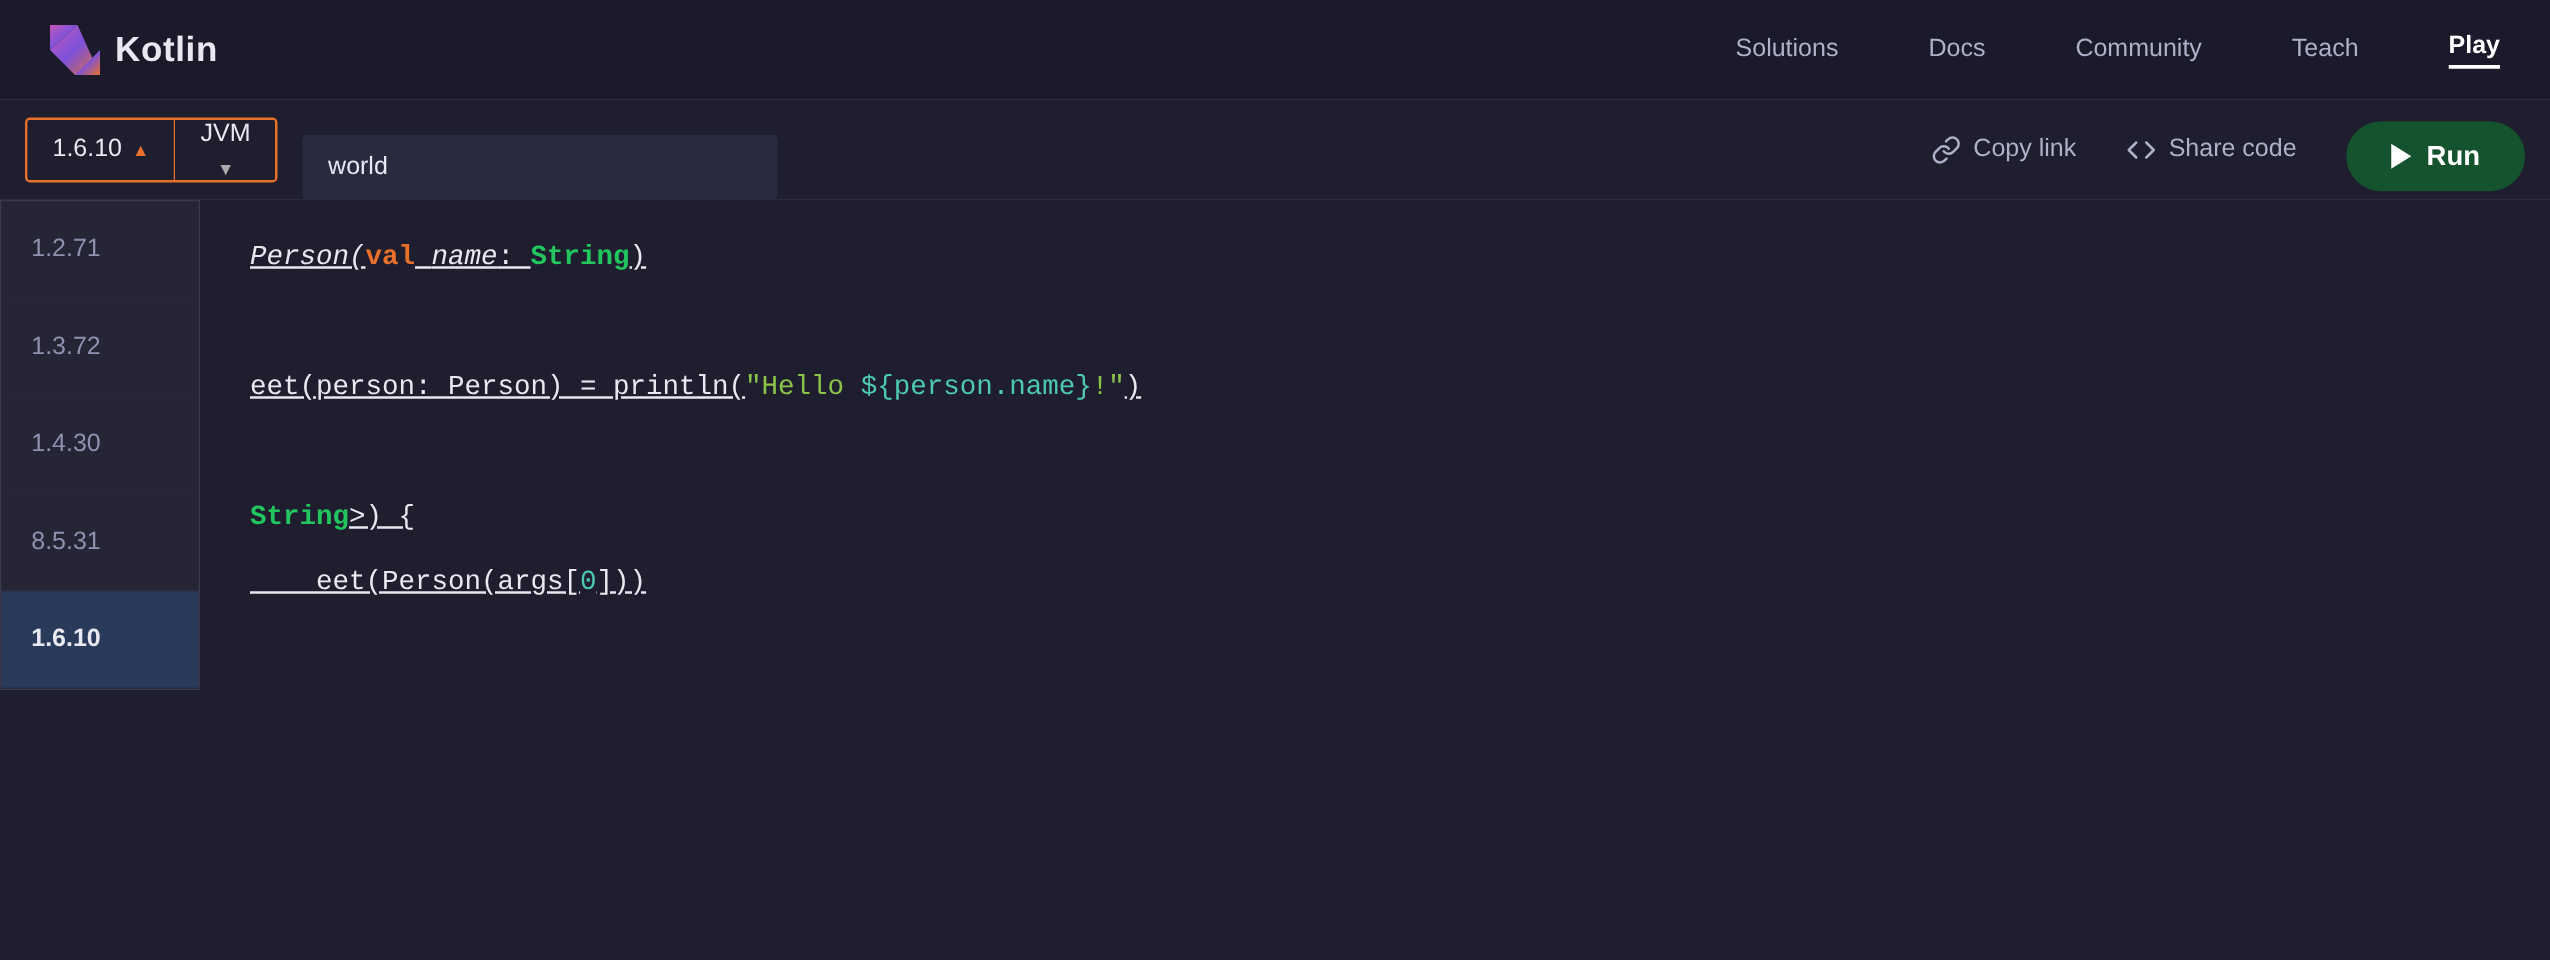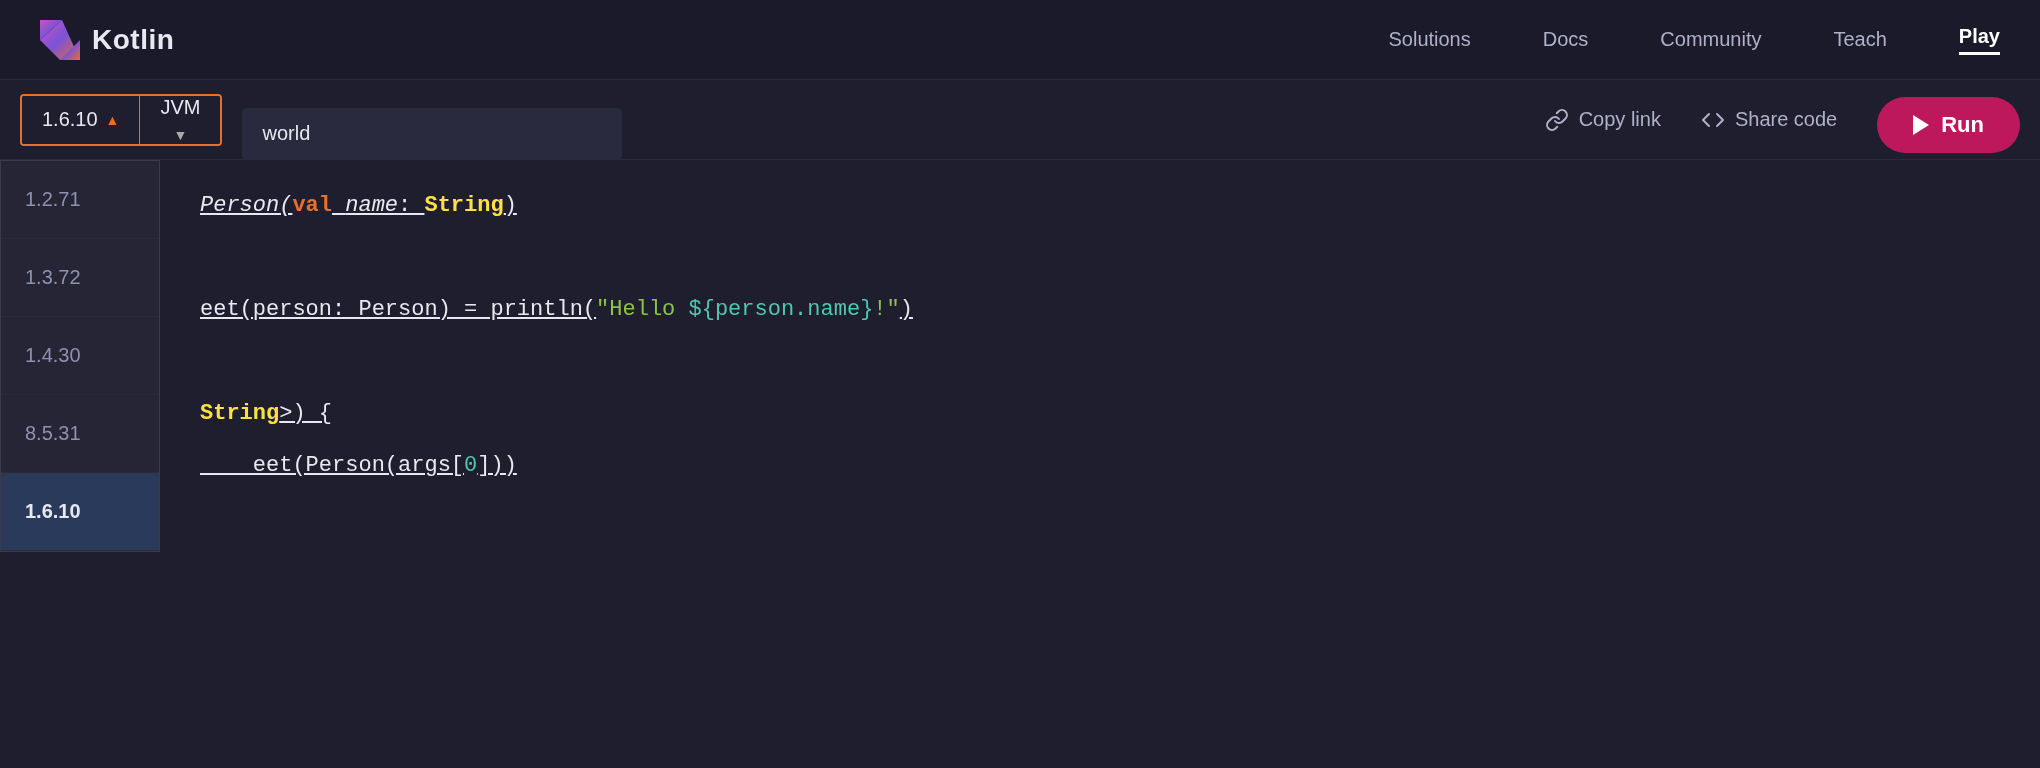--- a/index.html
+++ b/index.html
@@ -155,21 +155,21 @@
       color: #b0b0c8;
       font-size: 20px;
       cursor: pointer;
       padding: 0 10px;
     }
 
     .run-btn {
       display: flex;
       align-items: center;
       gap: 12px;
-      background: #be185d;
+      background: #14532d;
       border: none;
       border-radius: 50px;
       height: 56px;
       padding: 0 36px;
       color: #ffffff;
       font-size: 22px;
       font-weight: 600;
       cursor: pointer;
       margin-left: 10px;
       margin-top: 10px;
@@ -231,21 +231,21 @@
     .code-line {
       display: flex;
       align-items: baseline;
       height: 52px;
       font-family: 'Courier New', 'Consolas', monospace;
       font-size: 22px;
       line-height: 52px;
     }
 
     .kw-orange { color: #e8702a; font-weight: bold; }
-    .kw-white { color: #fde047; font-weight: bold; }
+    .kw-white { color: #22c55e; font-weight: bold; }
     .text-white { color: #e8e8f0; text-decoration: underline; }
     .string-green { color: #8bc34a; }
     .string-teal { color: #4ec9b0; }
   </style>
 </head>
 <body>
 
 <nav class="navbar">
   <div class="logo-area">
 

